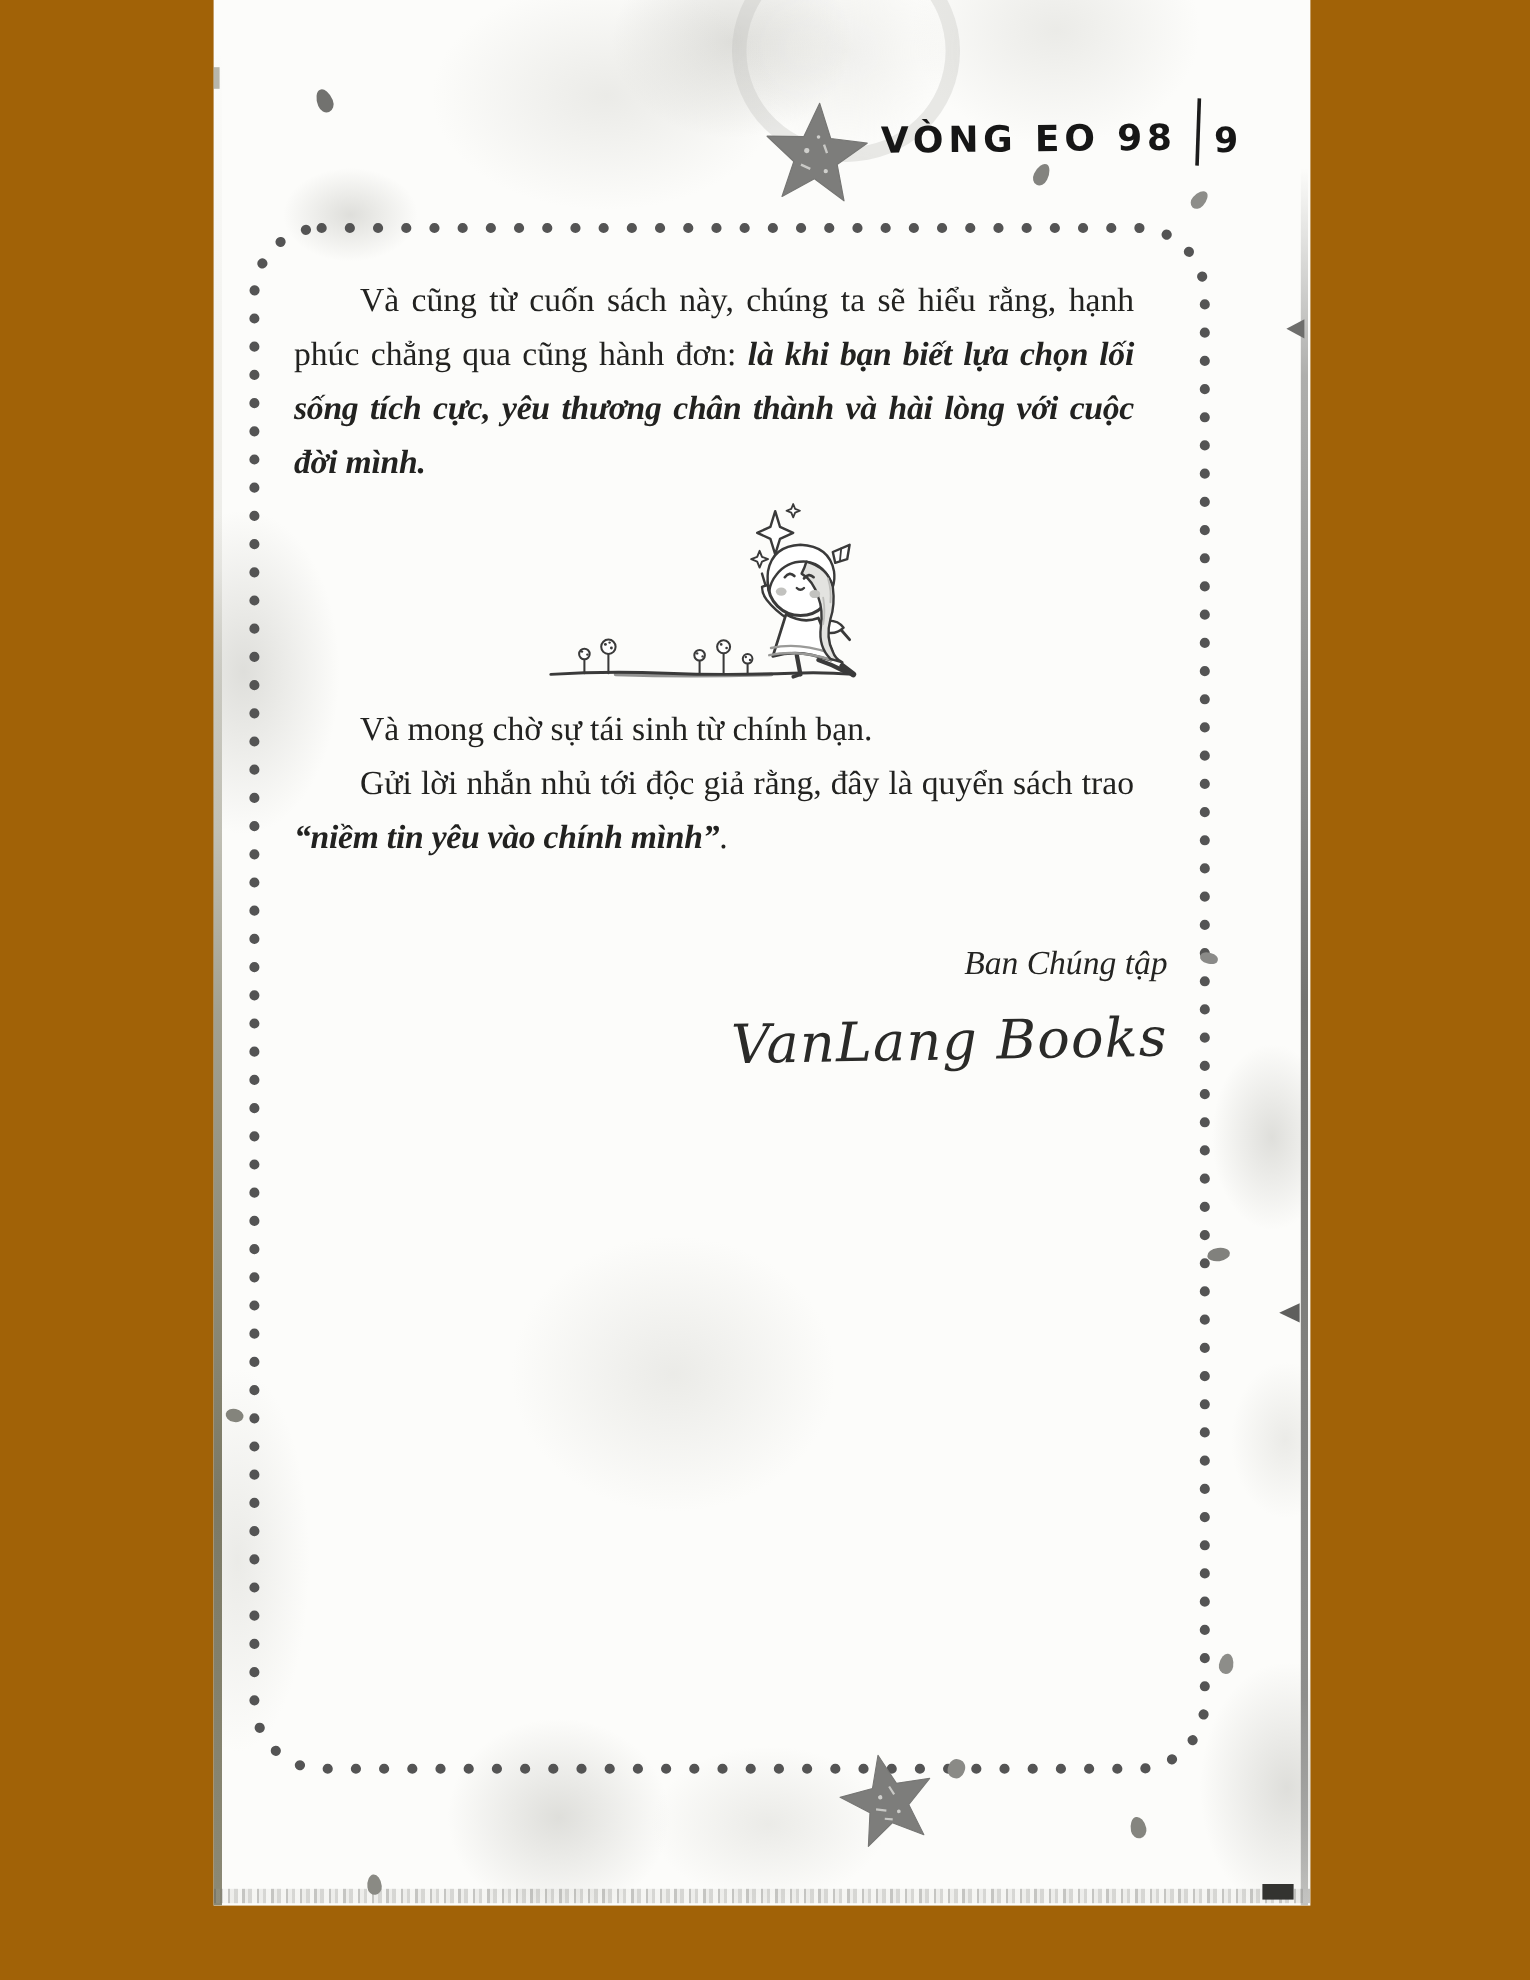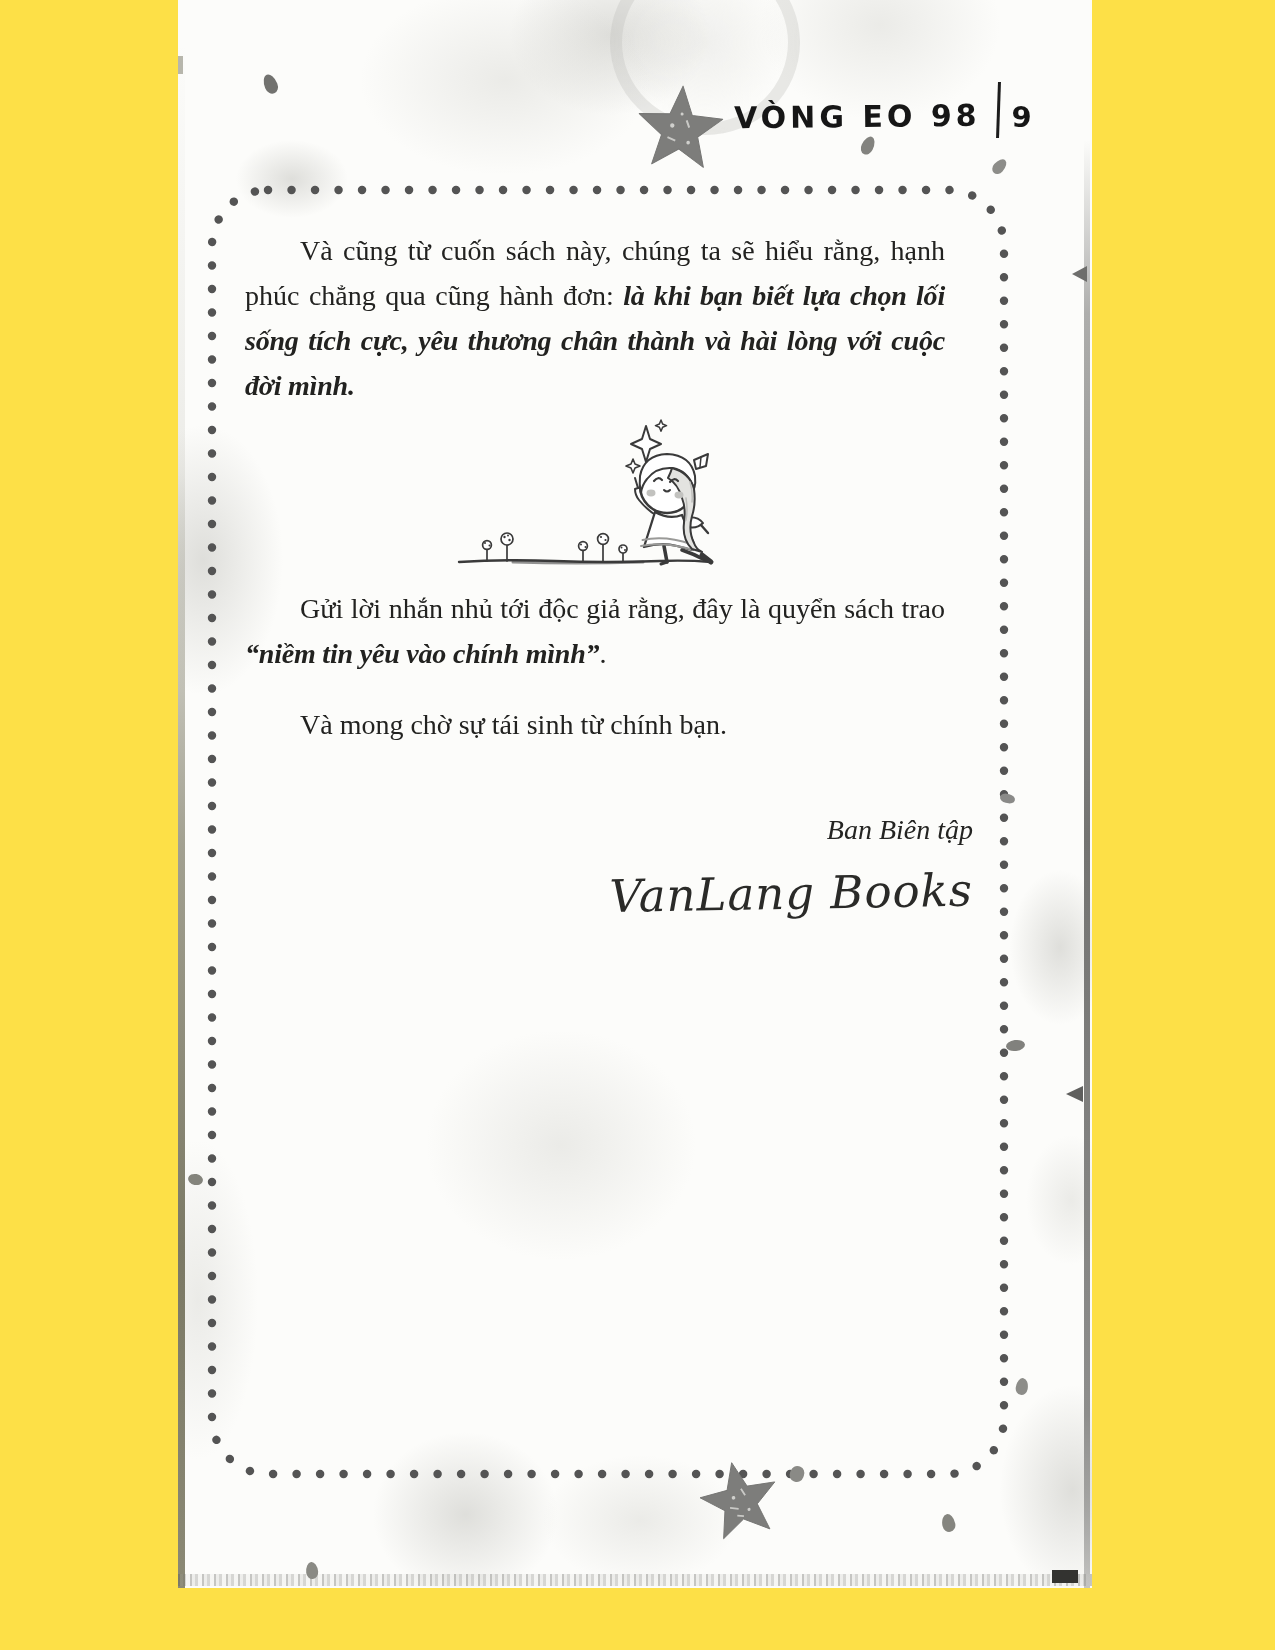--- a/index.html
+++ b/index.html
@@ -1,18 +1,18 @@
 <!DOCTYPE html>
 <html><head>
 <meta charset="utf-8">
 <style>
   * { margin:0; padding:0; box-sizing:border-box; }
   html,body { background:#ffffff; }
   .canvas {
-    position:relative; width:1275px; height:1650px; background:#fde047;
+    position:relative; width:1275px; height:1650px; background:#a16207;
     overflow:hidden; font-family:"Liberation Serif","DejaVu Serif",serif;
   }
   
   .scan-page {
     position:absolute; left:178px; top:0; width:914px; height:1588px;
     background:#fcfcfa; overflow:hidden;
   }
   
   .blob { position:absolute; border-radius:50%; pointer-events:none; }
   .blob-soft { background:radial-gradient(closest-side, rgba(198,198,193,.55), rgba(198,198,193,0)); }
@@ -190,25 +190,25 @@
               <path d="M199 69 Q203 64 207 68" stroke-width="2.2"></path>
               <path d="M215 70 Q219 65 223 69" stroke-width="2.2"></path>
               <ellipse cx="196" cy="81" rx="4.5" ry="3.4" fill="#c2c2bf" stroke="none"></ellipse>
               <ellipse cx="224" cy="83" rx="4.5" ry="3.4" fill="#c2c2bf" stroke="none"></ellipse>
               <path d="M209 78 Q212 81 215 78" stroke-width="2"></path>
             </g>
           </g>
         </svg>
       </div>
 
+      <p class="body-text">Và mong chờ sự tái sinh từ chính bạn.</p>
       <p class="body-text gap-c"><span>Gửi lời nhắn nhủ tới độc giả rằng, đây là quyển sách trao </span><span class="seg-em">“niềm tin yêu vào chính mình”</span><span>.</span></p>
-      <p class="body-text">Và mong chờ sự tái sinh từ chính bạn.</p>
 
       <div class="sig-block">
-        <div class="sig-byline">Ban Biên tập</div>
+        <div class="sig-byline">Ban Chúng tập</div>
         <div class="sig-script">VanLang Books</div>
       </div>
     </div>
 
     <svg class="star-bottom" width="84" height="84" viewBox="0 0 92 92">
       <polygon points="46,2 57.2,30.6 87.8,32.4 64.1,51.9 71.9,81.6 46,65 20.1,81.6 27.9,51.9 4.2,32.4 34.8,30.6" fill="#7d7d7b" stroke="#767674" stroke-width="1" stroke-linejoin="round"></polygon>
       <circle cx="40" cy="40" r="2" fill="#cfcfcc"></circle>
         <circle cx="54" cy="56" r="1.7" fill="#cfcfcc"></circle>
       <path d="M34 50 l9 3 M50 32 l3 8 M40 60 l7 2" stroke="#c9c9c6" stroke-width="2" fill="none"></path>
     </svg>

